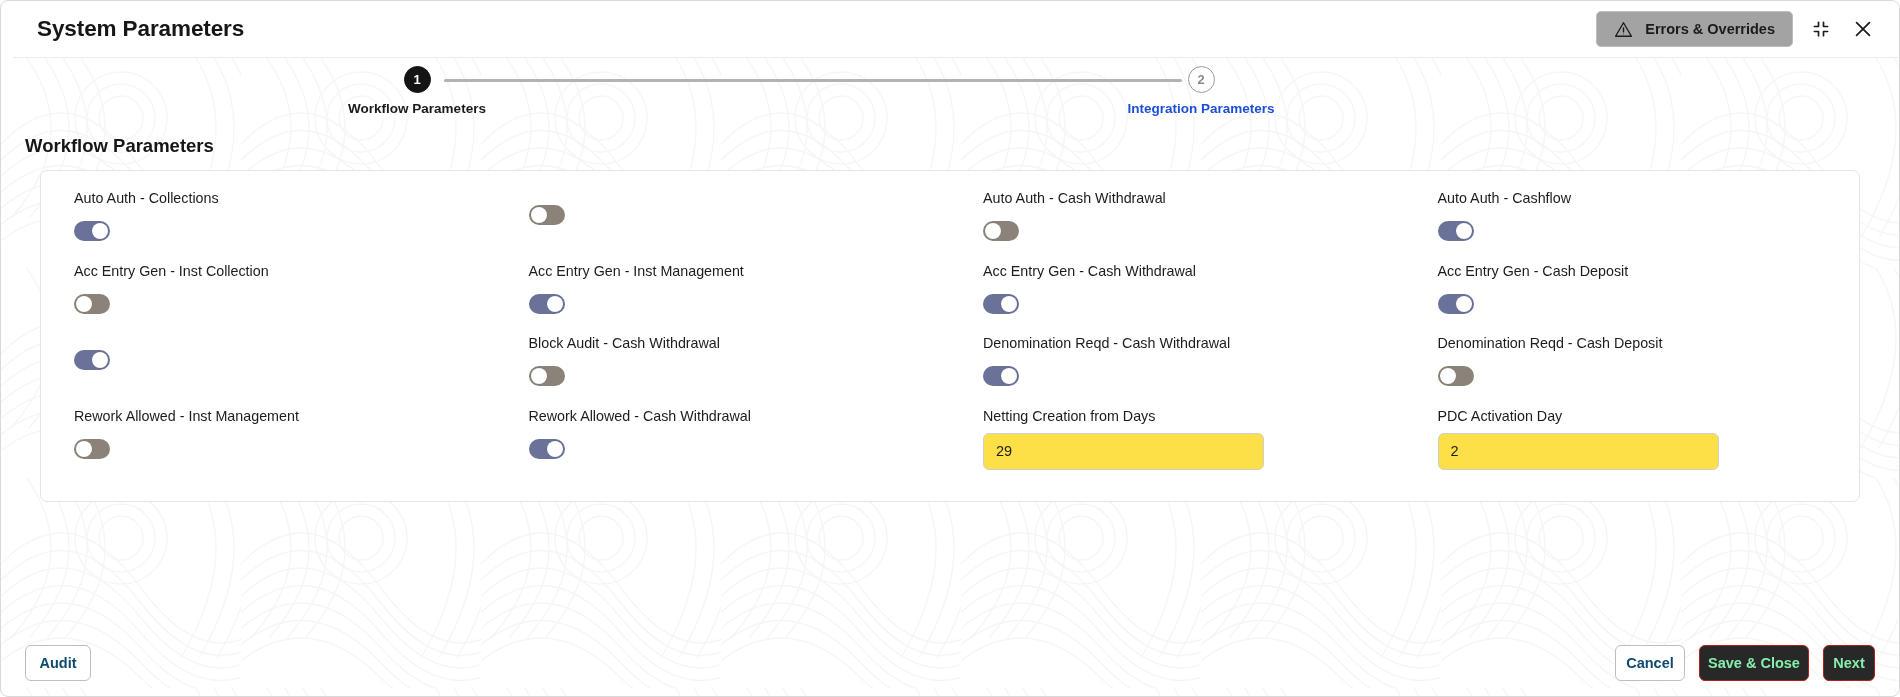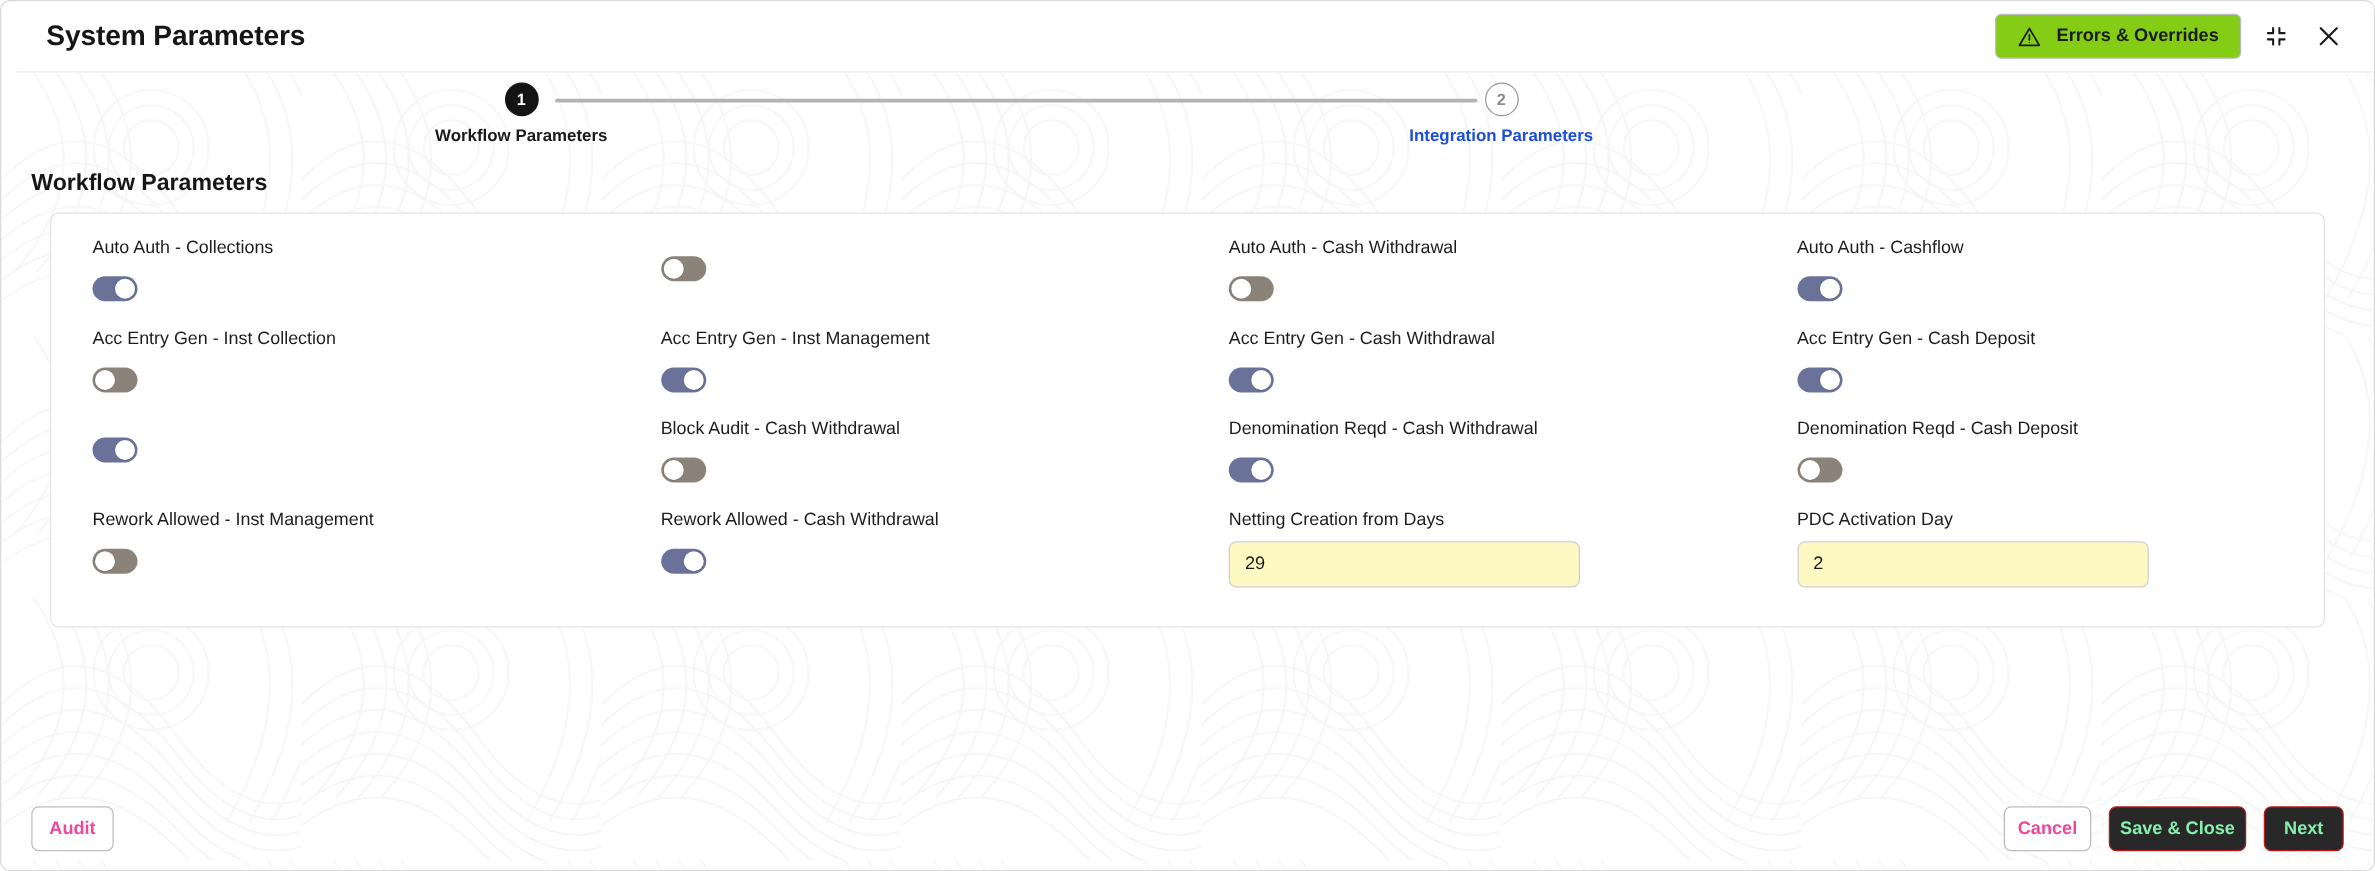--- a/index.html
+++ b/index.html
@@ -55,21 +55,21 @@
     display: flex;
     align-items: center;
     gap: 14px;
   }
   .errors-btn {
     display: flex;
     align-items: center;
     gap: 12px;
     height: 36px;
     padding: 12px 17px;
-    background: #84cc16;
+    background: #a3a3a3;
     border: 1px solid #bdbdbd;
     border-radius: 5px;
     font-size: 14.5px;
     font-weight: bold;
     color: #1b1b1b;
     cursor: pointer;
     white-space: nowrap;
   }
   .icon-btn {
     width: 28px; height: 28px;
@@ -192,21 +192,21 @@
   .toggle.off { background: #8b8379; }
   .toggle.off .knob { left: 2px; }
 
   
   .text-input {
     margin-top: 10px;
     width: 281px;
     height: 37px;
     border: 1px solid #cfcfcf;
     border-radius: 6px;
-    background: #fef9c3;
+    background: #fde047;
     font-family: "Liberation Sans", sans-serif;
     font-size: 14.5px;
     color: #1c1c1c;
     padding: 0 12px;
     outline: none;
   }
 
   
   .footer {
     position: relative;
@@ -226,31 +226,31 @@
     font-weight: bold;
     cursor: pointer;
     display: flex;
     align-items: center;
     justify-content: center;
     white-space: nowrap;
   }
   .btn-outline {
     background: #ffffff;
     border: 1px solid #bdbdbd;
-    color: #ec4899;
+    color: #0c4a6e;
   }
   .btn-dark {
     background: #282828;
     border: 1px solid #b91c1c;
     color: #86efac;
   }
   .btn-audit  { width: 66px; }
   .btn-cancel { width: 70px; }
   .btn-save   { width: 110px; }
-  .btn-next   { width: 64px; }
+  .btn-next   { width: 52px; }
   .footer-right {
     margin-left: auto;
     display: flex;
     align-items: center;
     gap: 14px;
   }
 </style>
 </head>
 <body>
 

